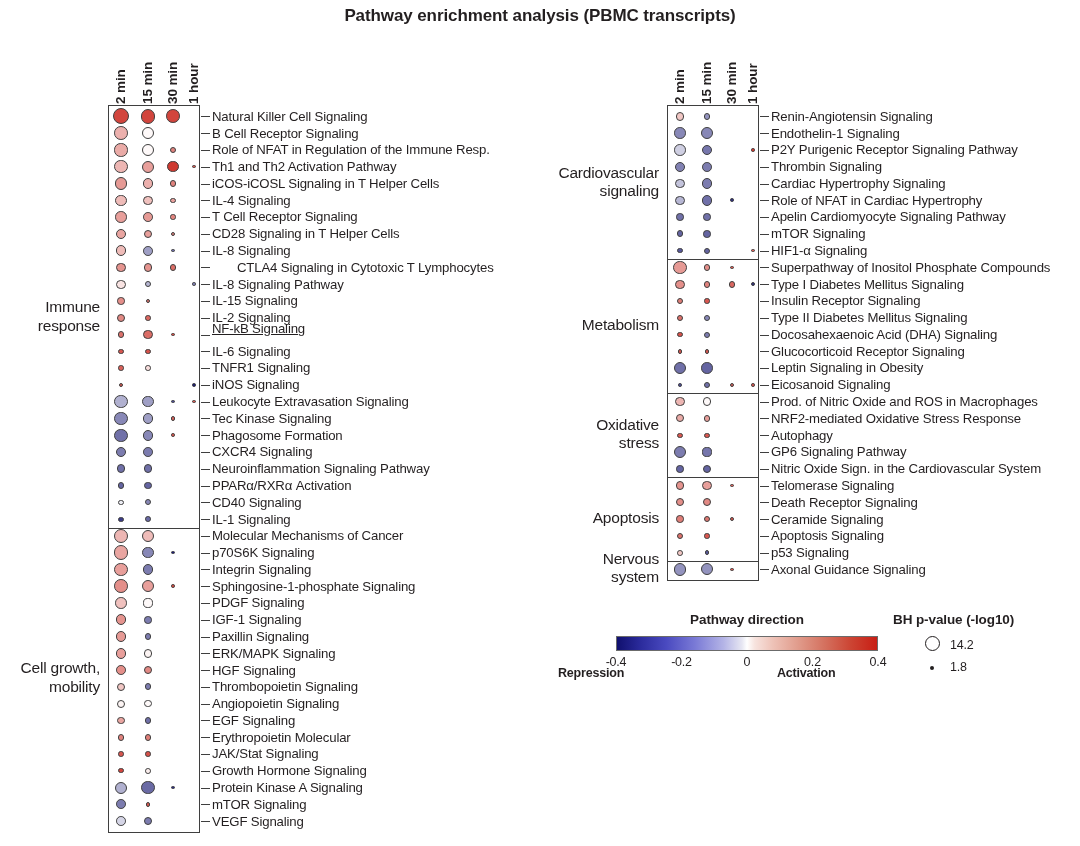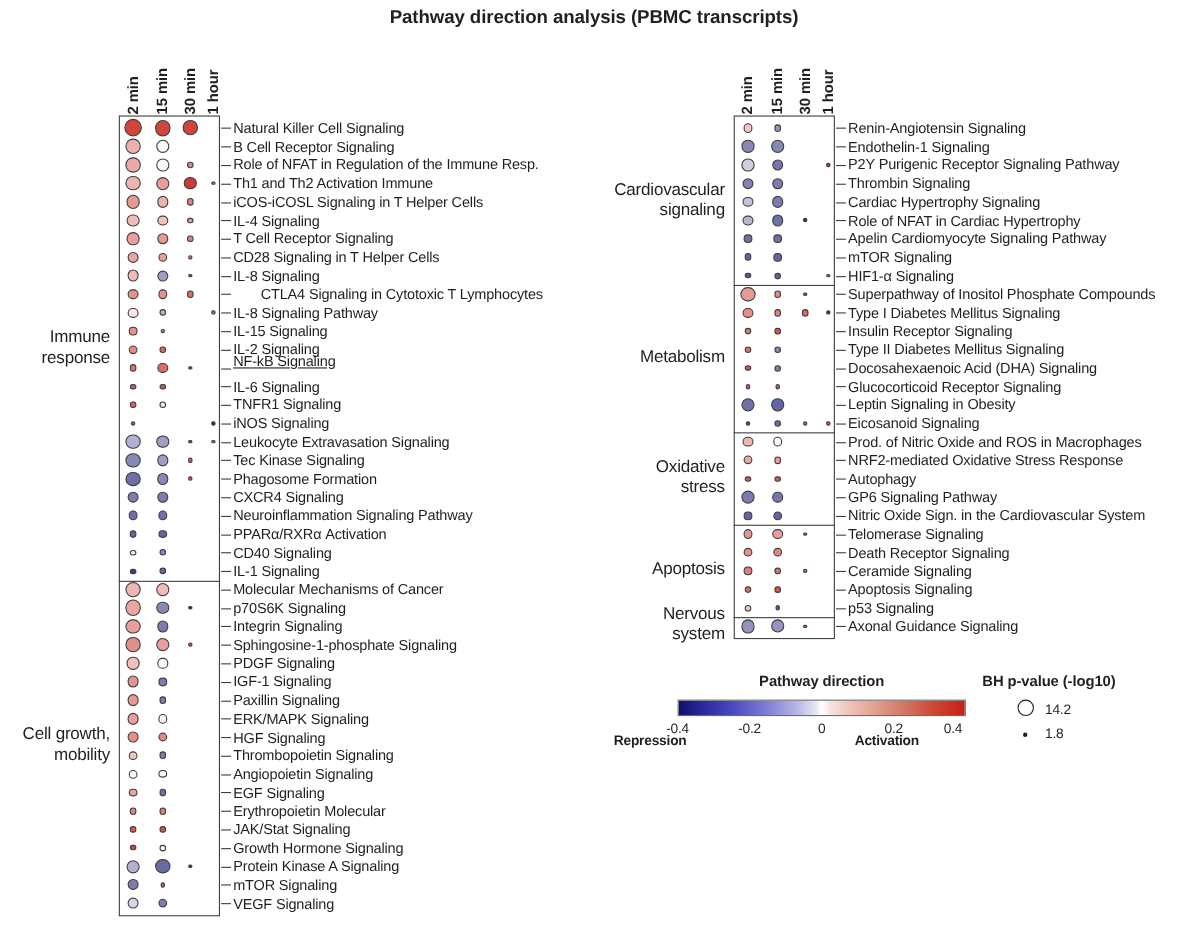--- a/index.html
+++ b/index.html
@@ -54,21 +54,21 @@
   .cbend{position:absolute;font-size:12.5px;font-weight:bold;letter-spacing:-0.2px;}
   .sizelegend-item{position:absolute;font-size:12.5px;letter-spacing:-0.2px;}
   .sizeglyph{position:absolute;border-radius:50%;border:1.2px solid #231f20;box-sizing:border-box;background:#fff;}
   .sizeglyph.small{background:#231f20;border:none;}
 </style>
 </head>
 <body>
 
 <div id="stage">
 
-  <div class="title">Pathway direction analysis (PBMC transcripts)</div>
+  <div class="title">Pathway enrichment analysis (PBMC transcripts)</div>
 
   <div id="layers">
       <div class="colhead" style="left:113px;top:46px;height:58px;line-height:16px;">2 min</div>
       <div class="colhead" style="left:140px;top:46px;height:58px;line-height:16px;">15 min</div>
       <div class="colhead" style="left:165px;top:46px;height:58px;line-height:16px;">30 min</div>
       <div class="colhead" style="left:186px;top:46px;height:58px;line-height:16px;">1 hour</div>
       <div class="plotbox" style="left:108px;top:105px;width:92px;height:727.5400000000001px;"></div>
       <div class="grouplabel" style="left:0px;top:298.45px;width:100px;">
         <div>Immune</div>
         <div>response</div>
@@ -90,21 +90,21 @@
       <div class="dot" style="left:114.38px;top:143.33px;width:13.23px;height:13.23px;background:rgb(234,171,167);" title="Role of NFAT in Regulation of the Immune Resp. / 2 min"></div>
       <div class="dot" style="left:141.96px;top:143.91px;width:12.08px;height:12.08px;background:rgb(254,249,249);" title="Role of NFAT in Regulation of the Immune Resp. / 15 min"></div>
       <div class="dot" style="left:169.84px;top:146.79px;width:6.31px;height:6.31px;background:rgb(225,131,126);" title="Role of NFAT in Regulation of the Immune Resp. / 30 min"></div>
       <div class="tick" style="left:201px;top:149.95px;"></div>
       <div class="rowlabel" style="left:212px;top:143.35px;">Role of NFAT in Regulation of the Immune Resp.</div>
       <div class="dot" style="left:114.38px;top:160.11px;width:13.23px;height:13.23px;background:rgb(237,182,179);" title="Th1 and Th2 Activation Pathway / 2 min"></div>
       <div class="dot" style="left:141.96px;top:160.69px;width:12.08px;height:12.08px;background:rgb(232,159,155);" title="Th1 and Th2 Activation Pathway / 15 min"></div>
       <div class="dot" style="left:167.25px;top:160.98px;width:11.50px;height:11.50px;background:rgb(207,58,49);" title="Th1 and Th2 Activation Pathway / 30 min"></div>
       <div class="dot tiny" style="left:192.34px;top:165.07px;width:3.32px;height:3.32px;background:rgb(214,86,79);" title="Th1 and Th2 Activation Pathway / 1 hour"></div>
       <div class="tick" style="left:201px;top:166.73px;"></div>
-      <div class="rowlabel" style="left:212px;top:160.13px;">Th1 and Th2 Activation Immune</div>
+      <div class="rowlabel" style="left:212px;top:160.13px;">Th1 and Th2 Activation Pathway</div>
       <div class="dot" style="left:114.96px;top:177.47px;width:12.08px;height:12.08px;background:rgb(230,154,149);" title="iCOS-iCOSL Signaling in T Helper Cells / 2 min"></div>
       <div class="dot" style="left:142.82px;top:178.33px;width:10.35px;height:10.35px;background:rgb(236,176,173);" title="iCOS-iCOSL Signaling in T Helper Cells / 15 min"></div>
       <div class="dot" style="left:169.84px;top:180.35px;width:6.31px;height:6.31px;background:rgb(225,131,126);" title="iCOS-iCOSL Signaling in T Helper Cells / 30 min"></div>
       <div class="tick" style="left:201px;top:183.51px;"></div>
       <div class="rowlabel" style="left:212px;top:176.91px;">iCOS-iCOSL Signaling in T Helper Cells</div>
       <div class="dot" style="left:115.25px;top:194.54px;width:11.50px;height:11.50px;background:rgb(239,188,185);" title="IL-4 Signaling / 2 min"></div>
       <div class="dot" style="left:143.40px;top:195.69px;width:9.20px;height:9.20px;background:rgb(240,193,190);" title="IL-4 Signaling / 15 min"></div>
       <div class="dot tiny" style="left:170.36px;top:197.65px;width:5.28px;height:5.28px;background:rgb(232,159,155);" title="IL-4 Signaling / 30 min"></div>
       <div class="tick" style="left:201px;top:200.29px;"></div>
       <div class="rowlabel" style="left:212px;top:193.69px;">IL-4 Signaling</div>
@@ -422,21 +422,21 @@
     </div>
 
   <div>
     <div class="legend-title" style="left:627px;top:612px;width:240px;text-align:center;">Pathway direction</div>
     <div class="cbar" id="colorbar" style="left:616px;top:636px;width:262px;"></div>
     <div id="cbticks">
         <div class="cbtick" style="left:596px;top:655px;width:40px;text-align:center;">-0.4</div>
         <div class="cbtick" style="left:661.5px;top:655px;width:40px;text-align:center;">-0.2</div>
         <div class="cbtick" style="left:727px;top:655px;width:40px;text-align:center;">0</div>
         <div class="cbtick" style="left:792.5px;top:655px;width:40px;text-align:center;">0.2</div>
-        <div class="cbtick" style="left:858px;top:655px;width:40px;">0.4</div>
+        <div class="cbtick" style="left:858px;top:655px;width:40px;text-align:center;">0.4</div>
       </div>
     <div class="cbend" style="left:558px;top:666px;">Repression</div>
     <div class="cbend" style="left:777px;top:666px;">Activation</div>
   </div>
 
   <div>
     <div class="legend-title" style="left:893px;top:612px;">BH p-value (-log10)</div>
     <div class="sizeglyph" style="left:925px;top:636px;width:15px;height:15px;"></div>
     <div class="sizelegend-item" style="left:950px;top:638px;">14.2</div>
     <div class="sizeglyph small" style="left:930px;top:666px;width:4px;height:4px;"></div>

